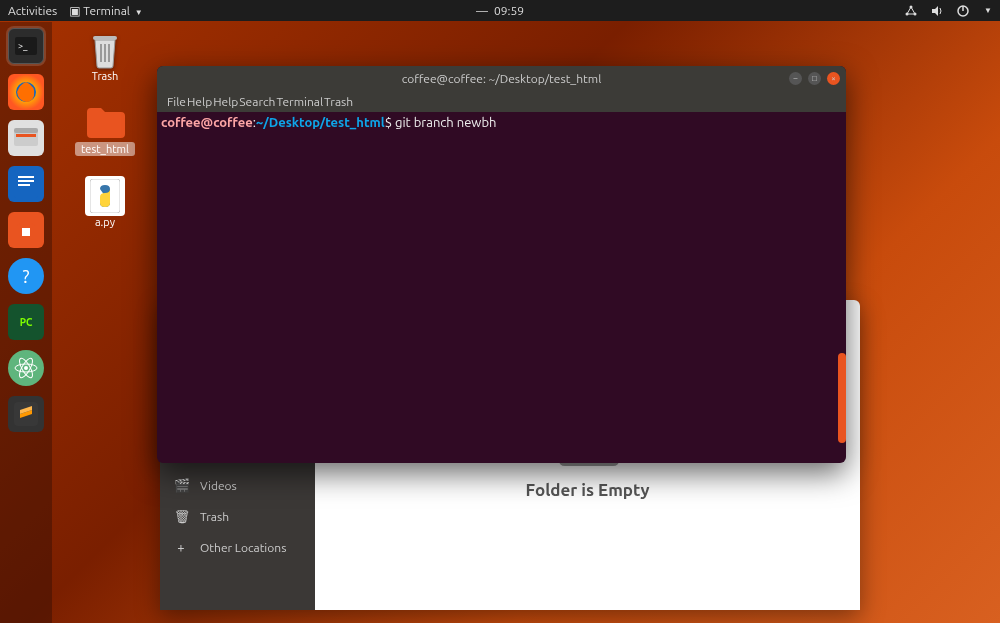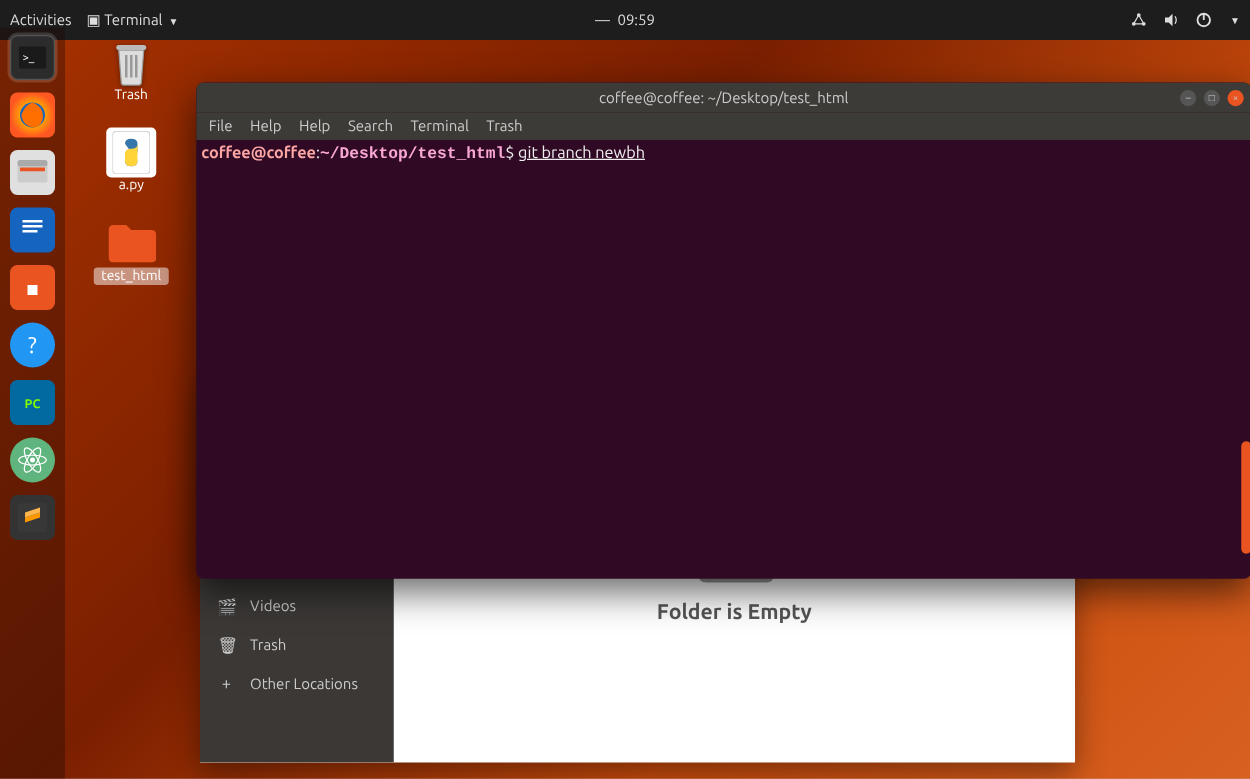--- a/index.html
+++ b/index.html
@@ -1,34 +1,34 @@
 <!DOCTYPE html>
 <html><head>
 <meta charset="utf-8">
 <style>
 * { margin: 0; padding: 0; box-sizing: border-box; font-family: Ubuntu, "Segoe UI", sans-serif; }
 body { width: 1000px; height: 623px; overflow: hidden; background: linear-gradient(135deg, #a83200 0%, #7a1f00 40%, #c84b0c 70%, #d86020 100%); position: relative; }
 
 
-.topbar { height: 32px; background: #1d1d1d; color: #ddd; display: flex; align-items: center; font-size: 12px; padding: 0 8px; }
+.topbar { height: 21px; background: #1d1d1d; color: #ddd; display: flex; align-items: center; font-size: 12px; padding: 0 8px; }
 .topbar .left { display: flex; gap: 12px; align-items: center; }
 .topbar .center { position: absolute; left: 50%; transform: translateX(-50%); display: flex; gap: 6px; align-items: center; }
 .topbar .right { margin-left: auto; display: flex; gap: 12px; align-items: center; }
 .topbar .caret { font-size: 8px; margin-left: 2px; }
 
 
 .dock { position: absolute; left: 0; top: 22px; width: 52px; height: calc(100% - 22px); background: rgba(30,10,5,0.35); display: flex; flex-direction: column; align-items: center; padding-top: 6px; gap: 10px; }
 .dock-item { width: 36px; height: 36px; border-radius: 6px; display: flex; align-items: center; justify-content: center; font-size: 18px; cursor: pointer; }
 .dock-terminal { background: #2c2c2c; border: 1px solid #555; box-shadow: 0 0 0 2px rgba(255,255,255,0.15); }
 .dock-firefox { background: radial-gradient(circle,#ffb300 30%, #ff5722 70%); }
 .dock-files { background: #e0e0e0; }
 .dock-writer { background: #1565c0; color:#fff; }
 .dock-software { background: #e95420; }
 .dock-help { background: #2196f3; color:#fff; border-radius:50%; }
-.dock-pycharm { background: #0369a1; color:#7fff00; font-size:10px; font-weight:bold; }
+.dock-pycharm { background: #14532d; color:#7fff00; font-size:10px; font-weight:bold; }
 .dock-atom { background: #5fb57d; border-radius:50%; }
 .dock-sublime { background: #333; color:#ff9800; }
 
 
 .desktop { position: absolute; left: 70px; top: 30px; display: flex; flex-direction: column; gap: 20px; }
 .di { width: 70px; display: flex; flex-direction: column; align-items: center; color: #fff; font-size: 11px; cursor:pointer; }
 .di .ico { width: 40px; height: 40px; display:flex; align-items:center; justify-content:center; font-size:28px; }
 .di.trash .ico { filter: drop-shadow(0 1px 2px rgba(0,0,0,0.4)); }
 .di.py .ico { background:#fff; border-radius:4px; }
 .di.folder .ico { color:#e95420; }
@@ -37,36 +37,36 @@
 
 .files-window { position: absolute; left: 160px; top: 300px; width: 700px; height: 310px; background: #fff; border-radius: 6px 6px 0 0; box-shadow: 0 8px 24px rgba(0,0,0,0.4); overflow:hidden; display:flex; }
 .files-sidebar { width: 155px; background: #3b3836; color:#ccc; font-size:12px; padding-top: 170px; }
 .files-sidebar .row { display:flex; align-items:center; gap:12px; padding: 8px 14px; cursor:pointer; }
 .files-sidebar .row .ic { width:14px; text-align:center; font-size:13px; }
 .files-main { flex:1; display:flex; flex-direction:column; align-items:center; justify-content:center; color:#888; }
 .files-main .folder-glyph { font-size: 60px; color:#888; }
 .files-main .empty-text { font-size:17px; font-weight:bold; color:#555; margin-top:10px;text-align:center; }
 
 
-.term-window { position:absolute; left:157px; top:66px; width:844px; height:397px; background:#300a24; border-radius:6px; box-shadow:0 10px 30px rgba(0,0,0,0.6); overflow:hidden; }
+.term-window { position:absolute; left:157px; top:66px; width:689px; height:397px; background:#300a24; border-radius:6px; box-shadow:0 10px 30px rgba(0,0,0,0.6); overflow:hidden; }
 .term-titlebar { height:24px; background:#3c3b37; display:flex; align-items:center; justify-content:center; position:relative; color:#ccc; font-size:12px; }
 .term-titlebar .ctrls { position:absolute; right:6px; display:flex; gap:6px; }
 .wc { width:13px; height:13px; border-radius:50%; display:flex; align-items:center; justify-content:center; font-size:8px; cursor:pointer; }
 .wc.min { background:#555; }
 .wc.max { background:#555; }
 .wc.close { background:#e95420; }
-.term-menubar { height:22px; background:#3c3b37; display:flex; align-items:center; gap:14px; padding:0 10px; color:#ccc; font-size:12px; }
+.term-menubar { height:22px; background:#3c3b37; display:flex; align-items:center; gap:1px; padding:0 10px; color:#ccc; font-size:12px; }
 .term-menubar span { cursor:pointer; }
 .term-body { font-family: "Ubuntu Mono", monospace; font-size:13px; padding: 2px 4px; color:#eee; line-height:1.25; position:relative; height: calc(100% - 46px); }
 .term-scrollbar { position:absolute; right:0; top:46px; width:8px; height: calc(100% - 46px); }
 .term-scrollbar .thumb { position:absolute; bottom:20px; left:0; width:8px; height:90px; background:#e95420; border-radius:4px; }
 .pr-user { color:#fca5a5; font-weight:bold; }
-.pr-path { color:#f9a8d4; font-weight:bold;font-family:Liberation Mono, monospace; }
+.pr-path { color:#0ea5e9; font-weight:bold; }
 .pr-dollar { color:#eee; }
-.cmd { color:#eee;text-decoration:underline; }
+.cmd { color:#eee; }
 .cursor-box { display:inline-block; width:7px; height:13px; border:1px solid #eee; vertical-align:text-bottom; margin-left:2px; }
 
 svg { display:block; }
 </style>
 </head>
 <body>
 
 <div class="topbar">
   <div class="left">
     <span>Activities</span>
@@ -166,37 +166,37 @@
       <svg width="36" height="40" viewBox="0 0 36 40">
           <path d="M8 10 L28 10 L26 36 Q26 38 24 38 L12 38 Q10 38 10 36 Z" fill="#ddd" stroke="#999"></path>
           <rect x="6" y="6" width="24" height="4" rx="2" fill="#bbb"></rect>
           <rect x="13" y="14" width="2" height="18" fill="#999"></rect>
           <rect x="17" y="14" width="2" height="18" fill="#999"></rect>
           <rect x="21" y="14" width="2" height="18" fill="#999"></rect>
         </svg>
     </div>
     <span class="lbl">Trash</span>
   </div>
+  <div class="di folder">
+    <div class="ico">
+      <svg width="40" height="32" viewBox="0 0 40 32">
+          <path d="M2 6 Q2 2 6 2 L16 2 L20 6 L36 6 Q40 6 40 10 L40 28 Q40 32 36 32 L6 32 Q2 32 2 28 Z" fill="#e95420"></path>
+        </svg>
+    </div>
+    <span class="lbl">test_html</span>
+  </div>
   <div class="di py">
     <div class="ico">
       <svg width="30" height="34" viewBox="0 0 30 34">
           <rect width="30" height="34" rx="3" fill="#fff" stroke="#ccc"></rect>
           <path d="M10 10 Q10 6 15 6 Q20 6 20 10 L20 16 Q20 20 15 20 Q10 20 10 24 Q10 28 15 28 Q20 28 20 24" stroke="none" fill="#3776ab"></path>
           <path d="M20 24 Q20 28 15 28 Q10 28 10 24 L10 18 Q10 14 15 14 Q20 14 20 10" fill="#ffd43b"></path>
         </svg>
     </div>
     <span class="lbl">a.py</span>
-  </div>
-  <div class="di folder">
-    <div class="ico">
-      <svg width="40" height="32" viewBox="0 0 40 32">
-          <path d="M2 6 Q2 2 6 2 L16 2 L20 6 L36 6 Q40 6 40 10 L40 28 Q40 32 36 32 L6 32 Q2 32 2 28 Z" fill="#e95420"></path>
-        </svg>
-    </div>
-    <span class="lbl">test_html</span>
   </div>
 </div>
 
 <div class="files-window">
   <div class="files-sidebar">
     <div class="row">
       <span class="ic">🎬</span>
       <span>Videos</span>
     </div>
     <div class="row">

